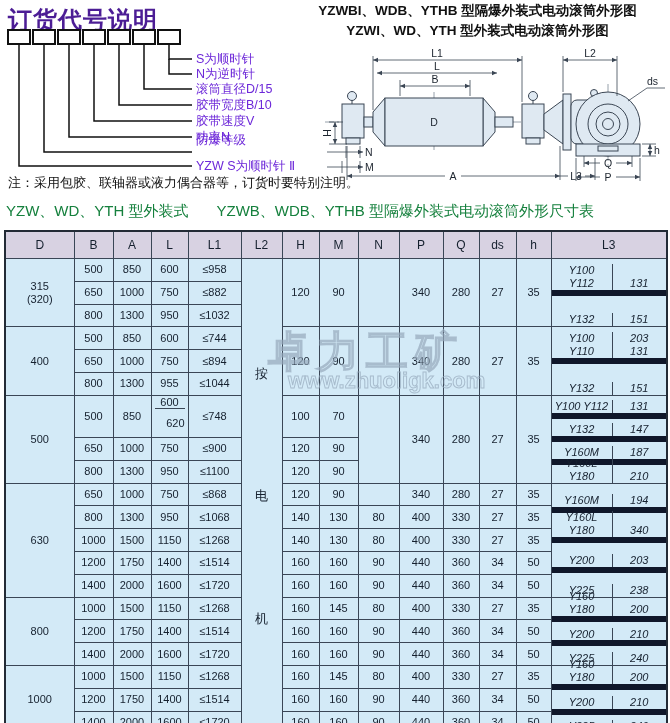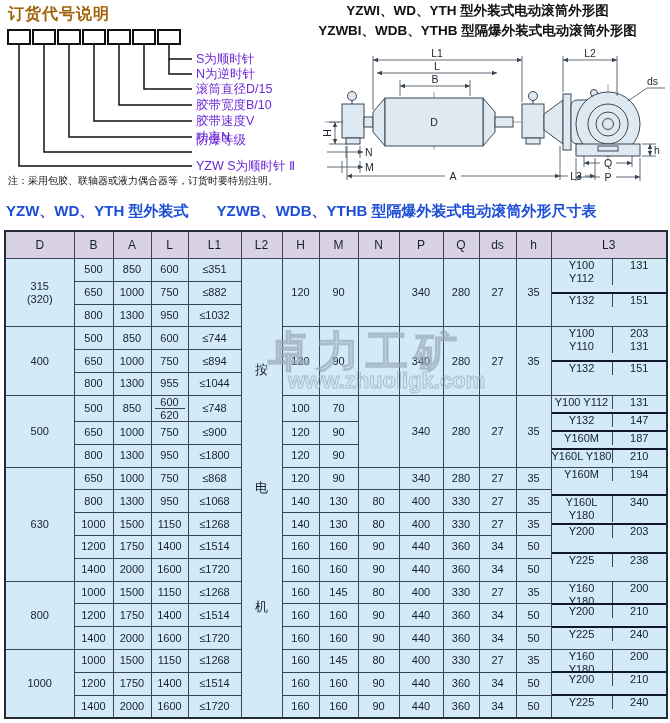--- a/index.html
+++ b/index.html
@@ -1,55 +1,55 @@
 <!DOCTYPE html>
 <html><head>
 <meta charset="utf-8">
 <style>
   html,body{margin:0;padding:0;background:#fff;}
   .page{position:relative;width:670px;height:723px;background:#ffffff;overflow:hidden;
         font-family:"Liberation Sans","DejaVu Sans",sans-serif;color:#1c2430;}
   
   .left-panel{position:absolute;left:0;top:0;width:300px;height:228px;}
-  .lp-title{position:absolute;left:8px;top:4px;font-size:16px;font-weight:bold;color:#a16207;letter-spacing:1px;}
+  .lp-title{position:absolute;left:8px;top:4px;font-size:24px;font-weight:bold;color:#4c1d95;letter-spacing:1px;}
   .code-svg{position:absolute;left:0;top:28px;}
   .code-label{position:absolute;left:196px;font-size:12.5px;white-space:nowrap;color:#6d28d9;}
-  .note{position:absolute;left:8px;top:174px;font-size:10px;white-space:nowrap;color:#111;}
+  .note{position:absolute;left:8px;top:174px;font-size:13px;white-space:nowrap;color:#111;}
   
   .right-panel{position:absolute;left:285px;top:0;width:385px;height:200px;}
   .rp-title{width:100%;text-align:center;font-size:13.5px;font-weight:bold;color:#111;line-height:18px;margin-top:2px;white-space:nowrap;}
   .draw-svg{position:absolute;left:0;top:46px;}
   .draw-svg .part{fill:#dfe9f2;stroke:#3b4654;stroke-width:1;}
   .draw-svg .ln{stroke:#3b4654;stroke-width:1;fill:none;}
   .draw-svg .dim{stroke:#3b4654;stroke-width:0.8;fill:none;}
   .draw-svg .cl{stroke:#7b8894;stroke-width:0.8;stroke-dasharray:9 3 2 3;fill:none;}
   .draw-svg text{font-family:"Liberation Sans","DejaVu Sans",sans-serif;font-size:10.5px;fill:#1c242e;}
   .code-svg .bx{fill:#fff;stroke:#111;stroke-width:2;}
   .code-svg .wire{stroke:#111;stroke-width:1.5;fill:none;}
   
-  .table-title{position:absolute;left:6px;top:202px;font-size:15px;font-weight:bold;color:#1d4ed8;white-space:nowrap;text-align:center;}
+  .table-title{position:absolute;left:6px;top:202px;font-size:15px;font-weight:normal;color:#15803d;white-space:nowrap;text-align:center;}
   .table-title .t2{margin-left:28px;}
   
   table.spec{position:absolute;left:4px;top:230px;width:662px;border-collapse:collapse;table-layout:fixed;
              border:2px solid #232b36;}
   table.spec th,table.spec td{border:1px solid #3a4656;padding:0;text-align:center;vertical-align:middle;
              font-size:11px;line-height:1.18;white-space:pre-line;color:#15202e;}
   table.spec th{background:#d8d2e2;height:26px;font-weight:normal;font-size:12px;}
   table.spec td{background:#d3eaf7;}
   table.spec tbody tr{height:22.8px;}
   td.cd{font-size:11.5px;}
   td.slash{background-image:linear-gradient(to right top,transparent calc(50% - 0.6px),#3a4656 calc(50% - 0.6px),#3a4656 calc(50% + 0.6px),transparent calc(50% + 0.6px));}
   td.l2cell{position:relative;}
   .l2box{position:absolute;inset:0;display:flex;flex-direction:column;justify-content:space-evenly;align-items:center;font-size:13px;}
   td.fracL .over{display:block;width:30px;margin:0 auto;border-bottom:1px solid #3a4656;line-height:1.1;}
-  td.fracL .under{display:block;width:30px;margin:0 auto;line-height:1.1;}
+  td.fracL .under{display:block;width:30px;margin:8px auto;line-height:1.1;text-align:right;}
   td.l3td{position:relative;}
   .l3box{position:absolute;inset:0;display:flex;flex-direction:column;}
-  .l3row{flex:1;display:flex;align-items:flex-start;min-height:0;}
-  .l3row + .l3row{border-top:2px solid #0f172a;}
+  .l3row{flex:1;display:flex;align-items:flex-end;min-height:0;font-style:italic;}
+  .l3row + .l3row{border-top:6px solid #0f172a;}
   .l3m{flex:0 0 60px;border-right:1px solid #3a4656;display:flex;align-items:center;justify-content:center;white-space:pre-line;}
   .l3v{flex:1;display:flex;align-items:center;justify-content:center;}
   
   .wm{position:absolute;pointer-events:none;font-weight:bold;color:transparent;
       -webkit-text-stroke:1.2px #96a9bc;opacity:.7;z-index:5;white-space:nowrap;}
   .wm1{left:268px;top:324px;font-size:42px;letter-spacing:7px;}
   .wm2{left:288px;top:368px;font-size:22px;-webkit-text-stroke:1px #96a9bc;}
 </style>
 </head>
 <body>
@@ -85,22 +85,22 @@
     <div class="code-label" style="top:97px">胶带宽度B/10</div>
     <div class="code-label" style="top:113px">胶带速度V</div>
     <div class="code-label" style="top:129px">功率N</div>
     <div class="code-label" style="top:132px">防爆等级</div>
     <div class="code-label" style="top:158px">YZW S为顺时针 Ⅱ</div>
 
     <div class="note">注：采用包胶、联轴器或液力偶合器等，订货时要特别注明。</div>
   </div>
 
   <div class="right-panel">
+    <div class="rp-title">YZWBI、WDB、YTHB 型隔爆外装式电动滚筒外形图</div>
     <div class="rp-title">YZWI、WD、YTH 型外装式电动滚筒外形图</div>
-    <div class="rp-title">YZWBI、WDB、YTHB 型隔爆外装式电动滚筒外形图</div>
 
     <svg class="draw-svg" width="385" height="152" viewBox="0 0 385 152">
       <defs>
         <marker id="arr" viewBox="0 0 10 10" refX="9" refY="5" markerWidth="7" markerHeight="7" orient="auto-start-reverse">
           <path d="M0 1 L9 5 L0 9 z" fill="#3b4654"></path>
         </marker>
       </defs>
 
       <line class="cl" x1="40" y1="76" x2="348" y2="76"></line>
       <line class="cl" x1="149" y1="46" x2="149" y2="104"></line>
@@ -244,21 +244,21 @@
         <th colspan="2">L3</th>
       </tr>
     </thead>
     <tbody>
         <tr>
           <td rowspan="3" class="cd">315
 (320)</td>
           <td>500</td>
           <td>850</td>
           <td>600</td>
-          <td>≤351</td>
+          <td>≤958</td>
           <td rowspan="20" class="l2cell"><div class="l2box"><span>按</span><span>电</span><span>机</span></div></td>
           <td rowspan="3">120</td>
           <td rowspan="3">90</td>
           <td rowspan="3" class="slash"></td>
           <td rowspan="3">340</td>
           <td rowspan="3">280</td>
           <td rowspan="3">27</td>
           <td rowspan="3">35</td>
           <td rowspan="3" colspan="2" class="l3td"><div class="l3box"><div class="l3row"><div class="l3m">Y100
 Y112</div><div class="l3v">131</div></div><div class="l3row"><div class="l3m">Y132</div><div class="l3v">151</div></div></div></td>
@@ -324,21 +324,21 @@
           <td>1000</td>
           <td>750</td>
           <td>≤900</td>
           <td>120</td>
           <td>90</td>
         </tr>
         <tr>
           <td>800</td>
           <td>1300</td>
           <td>950</td>
-          <td>≤1800</td>
+          <td>≤1100</td>
           <td>120</td>
           <td>90</td>
         </tr>
         <tr>
           <td rowspan="5" class="cd">630</td>
           <td>650</td>
           <td>1000</td>
           <td>750</td>
           <td>≤868</td>
           <td>120</td>

